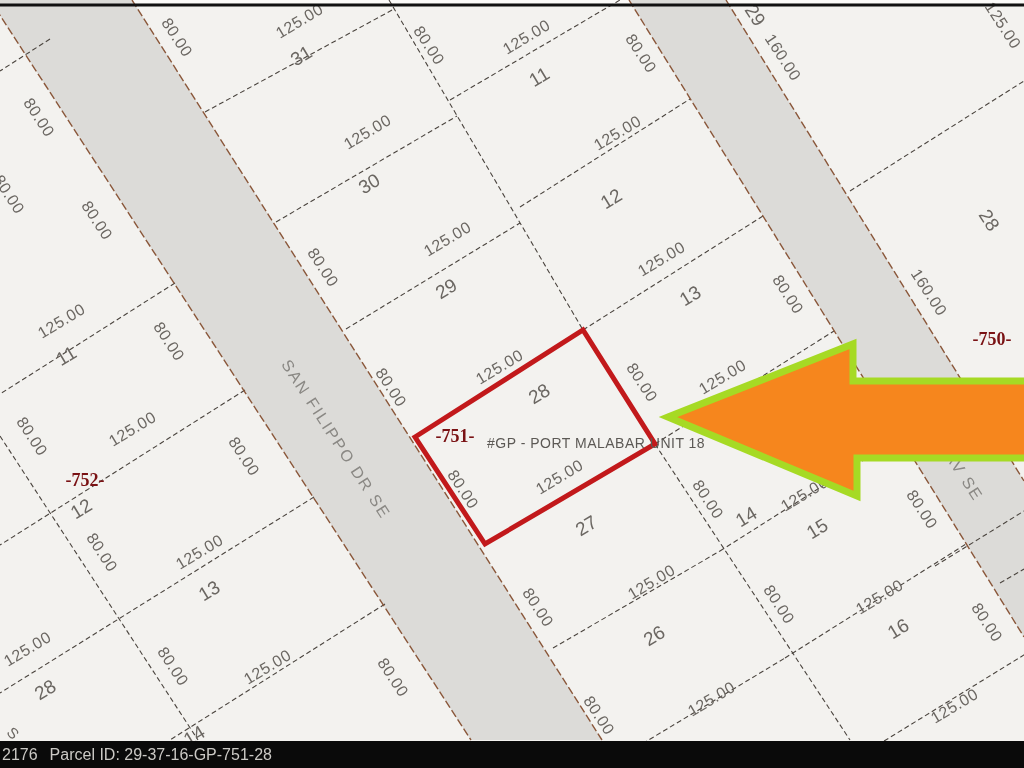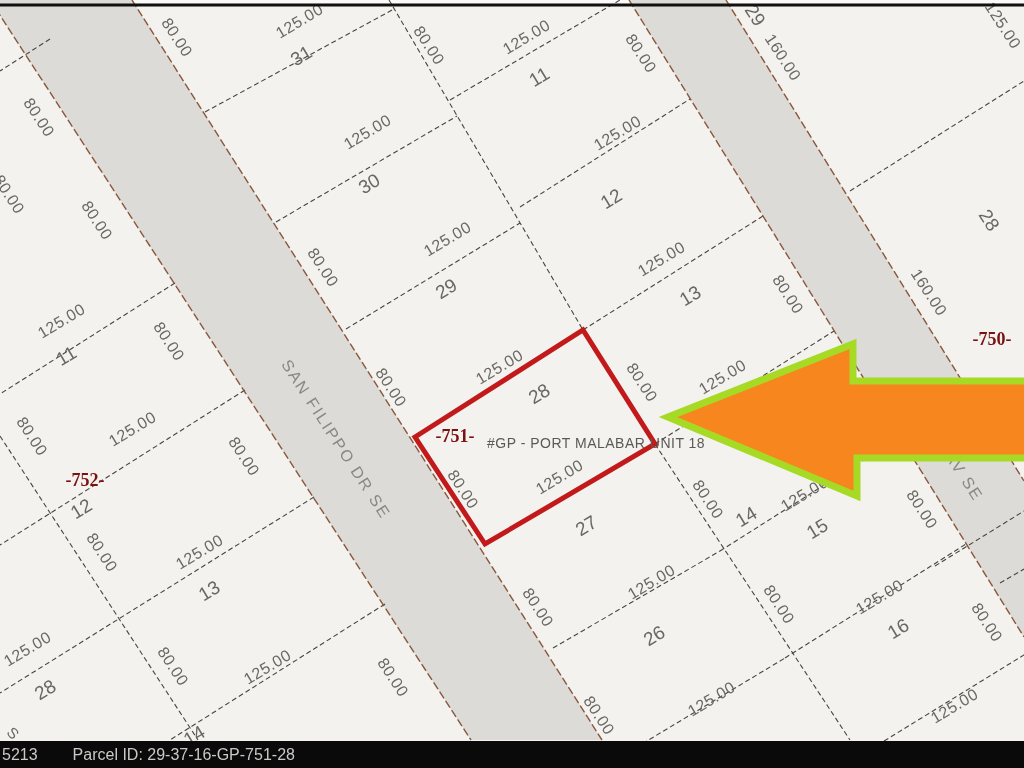--- a/index.html
+++ b/index.html
@@ -12,21 +12,21 @@
   .block{font-family:"Liberation Serif",serif;font-weight:bold;font-size:18px;fill:#7A1214;}
   .street{font-size:16px;fill:#8A8884;letter-spacing:2px;}
   .anno{font-size:14px;fill:#5C5955;text-anchor:start;letter-spacing:.5px;}
   .misc{font-size:15px;fill:#6B6762;}
   .lotline{stroke:#4A443E;stroke-width:1.1;stroke-dasharray:5 3;fill:none;}
   .roadedge{stroke:#8A573A;stroke-width:1.4;stroke-dasharray:8 3;fill:none;}
   .parcel{fill:none;stroke:#C2191B;stroke-width:5;stroke-linejoin:miter;}
   #statusbar{position:absolute;left:0;bottom:0;width:100%;height:27px;background:#0A0A0A;
              display:flex;align-items:center;color:#CBC9C5;font-size:16px;}
   #statusbar .sb-id{margin-left:2px;}
-  #statusbar .sb-parcel{margin-left:35px;}
+  #statusbar .sb-parcel{margin-left:12px;}
 </style>
 </head>
 <body>
 
 <div id="stage">
   <svg id="plat" width="1024" height="741" viewBox="0 0 1024 741">
       <rect x="0" y="0" width="1024" height="741" fill="#F3F2EF"></rect>
       <rect x="0" y="0" width="1024" height="3" fill="#FBFAF8"></rect>
       <polygon points="-10,0 132,0 602,740 471,740" fill="#DCDBD8"></polygon>
       <polygon points="629,0 726,0 1024,481 1024,637" fill="#DCDBD8"></polygon>
@@ -126,16 +126,16 @@
       <text x="455" y="438" class="block" transform="rotate(0 455 438)">-751-</text>
       <text x="992" y="341" class="block" transform="rotate(0 992 341)">-750-</text>
       <text x="335" y="440" class="street" transform="rotate(57 335 440)">SAN FILIPPO DR SE</text>
       <text x="963" y="477" class="street" transform="rotate(57 963 477)">AV SE</text>
       <text x="487" y="444" class="anno" transform="rotate(0 487 444)">#GP - PORT MALABAR UNIT 18</text>
       <text x="12" y="734" class="misc" transform="rotate(45 12 734)">S</text>
       <polygon points="668,417 853,344 853,381 1030,381 1030,458 857,458 857,496" fill="#F6861D" stroke="#A6DA24" stroke-width="7" stroke-linejoin="miter" stroke-miterlimit="12"></polygon>
       <line x1="0" y1="5" x2="1024" y2="5" stroke="#111111" stroke-width="3"></line>
     </svg>
   <div id="statusbar">
-    <span class="sb-id">5213</span>
+    <span class="sb-id">2176</span>
     <span class="sb-parcel">Parcel ID: 29-37-16-GP-751-28</span>
   </div>
 </div>
 
 </body></html>

